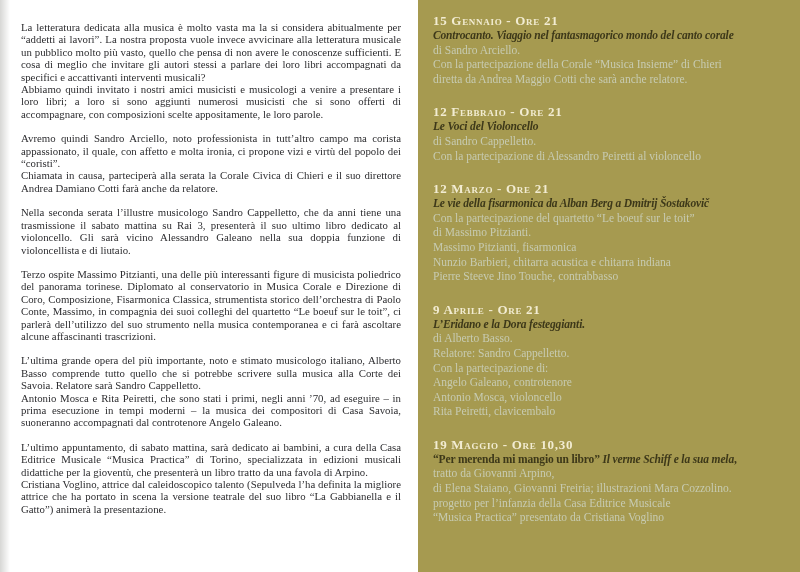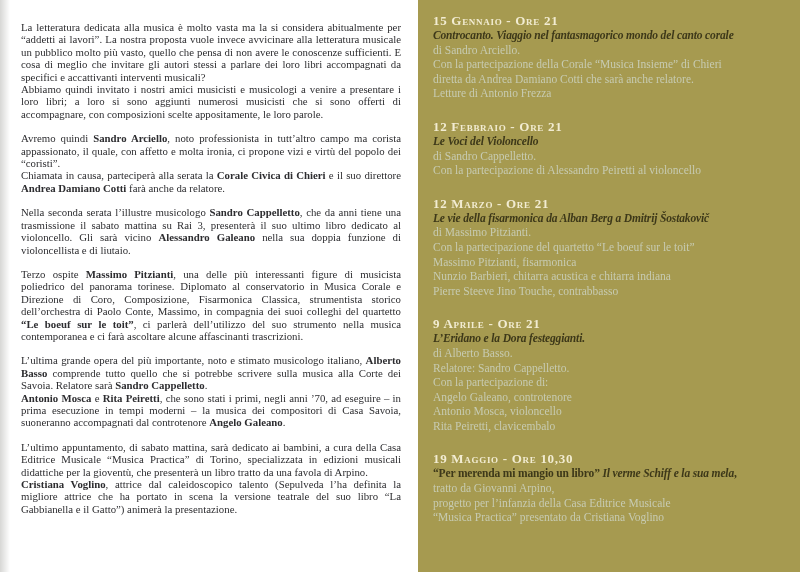--- a/index.html
+++ b/index.html
@@ -22,21 +22,21 @@
   .scan-edge{
     position:absolute;left:0;top:0;width:10px;height:572px;
     background:linear-gradient(to right,#d7d7d5,#ffffff);
   }
   .paragraphs{position:relative;}
   .para{
     margin:0 0 12px 0;
     font-size:10.8px;line-height:12.4px;
     text-align:justify;color:var(--left-text-color);
   }
-  .para .b{font-weight:bold;}
+  .para .b{font-weight:normal;}
   .right-panel{
     width:382px;height:572px;background:var(--panel-bg);
     padding:13px 12px 16px 15px;overflow:hidden;
   }
   .event{margin-bottom:18px;}
   .event-date{
     font-size:13px;font-weight:bold;font-variant:small-caps;
     color:var(--date-color);letter-spacing:0.7px;line-height:15px;
     white-space:nowrap;
   }
@@ -65,49 +65,49 @@
     </div>
 </div>
 
 <div class="right-panel">
   <div>
       <div class="event">
         <div class="event-date">15 Gennaio - Ore 21</div>
         <div class="event-title"><span class="ti">Controcanto. Viaggio nel fantasmagorico mondo del canto corale</span></div>
         <div class="event-line">di Sandro Arciello.</div>
         <div class="event-line">Con la partecipazione della Corale “Musica Insieme” di Chieri</div>
-        <div class="event-line">diretta da Andrea Damiano Cotti che sarà anche relatore.</div>
-        <div class="event-line">Letture di Antonio Frezza</div>
+        <div class="event-line">diretta da Andrea Maggio Cotti che sarà anche relatore.</div>
       </div>
       <div class="event">
         <div class="event-date">12 Febbraio - Ore 21</div>
         <div class="event-title"><span class="ti">Le Voci del Violoncello</span></div>
         <div class="event-line">di Sandro Cappelletto.</div>
         <div class="event-line">Con la partecipazione di Alessandro Peiretti al violoncello</div>
       </div>
       <div class="event">
         <div class="event-date">12 Marzo - Ore 21</div>
         <div class="event-title"><span class="ti">Le vie della fisarmonica da Alban Berg a Dmitrij Šostakovič</span></div>
+        <div class="event-line">Con la partecipazione del quartetto “Le boeuf sur le toit”</div>
         <div class="event-line">di Massimo Pitzianti.</div>
-        <div class="event-line">Con la partecipazione del quartetto “Le boeuf sur le toit”</div>
         <div class="event-line">Massimo Pitzianti, fisarmonica</div>
         <div class="event-line">Nunzio Barbieri, chitarra acustica e chitarra indiana</div>
         <div class="event-line">Pierre Steeve Jino Touche, contrabbasso</div>
       </div>
       <div class="event">
         <div class="event-date">9 Aprile - Ore 21</div>
         <div class="event-title"><span class="ti">L’Eridano e la Dora festeggianti.</span><br></div>
         <div class="event-line">di Alberto Basso.</div>
         <div class="event-line">Relatore: Sandro Cappelletto.</div>
         <div class="event-line">Con la partecipazione di:</div>
         <div class="event-line">Angelo Galeano, controtenore</div>
         <div class="event-line">Antonio Mosca, violoncello</div>
         <div class="event-line">Rita Peiretti, clavicembalo</div>
       </div>
       <div class="event">
         <div class="event-date">19 Maggio - Ore 10,30</div>
         <div class="event-title"><span class="tn">“Per merenda mi mangio un libro” </span><span class="ti">Il verme Schiff e la sua mela</span><span class="tn">,</span></div>
         <div class="event-line">tratto da Giovanni Arpino,</div>
+        <div class="event-line">di Elena Staiano, Giovanni Freiria; illustrazioni Mara Cozzolino.</div>
         <div class="event-line">progetto per l’infanzia della Casa Editrice Musicale</div>
         <div class="event-line">“Musica Practica” presentato da Cristiana Voglino</div>
       </div>
     </div>
 </div>
 
 </body></html>

